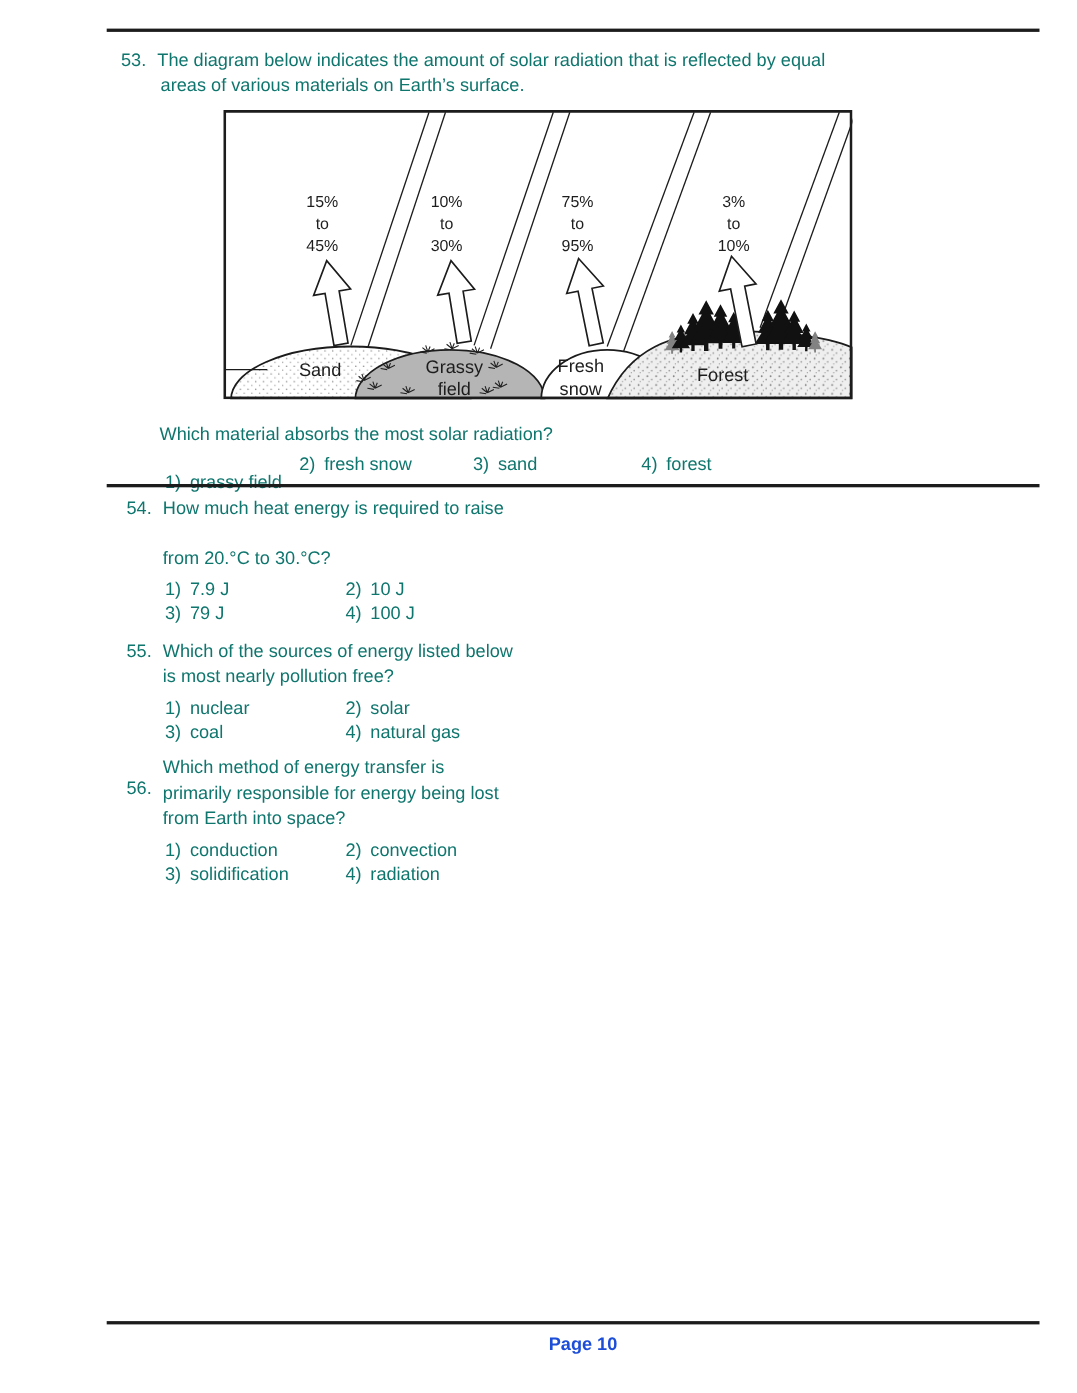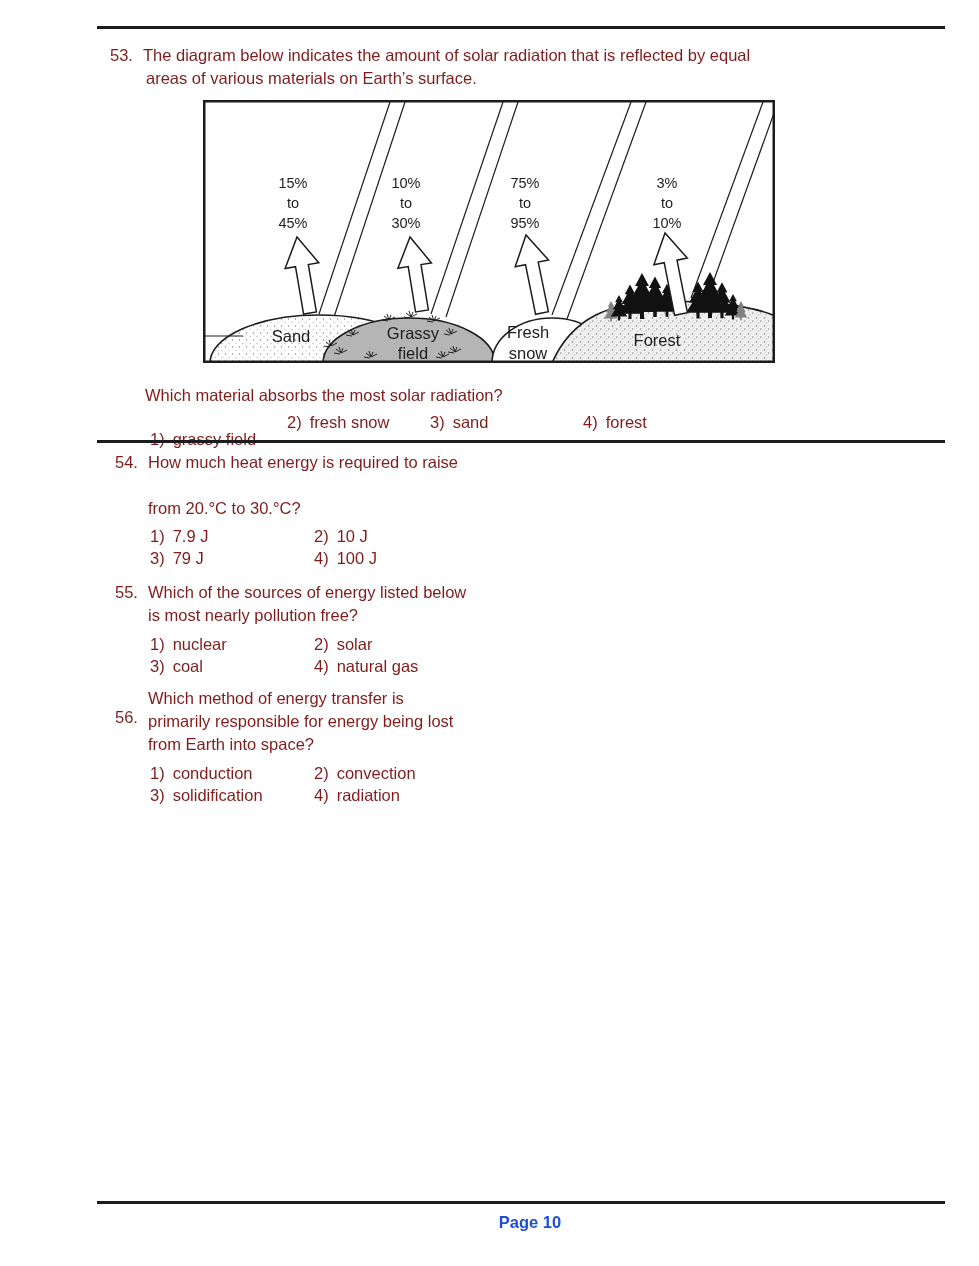--- a/index.html
+++ b/index.html
@@ -1,19 +1,19 @@
 <!DOCTYPE html>
 <html><head>
 <meta charset="utf-8">
 <style>
   html,body{margin:0;padding:0;background:#fff;}
   .page{position:relative;width:979px;height:1266px;background:#ffffff;
         font-family:"Liberation Sans", sans-serif;color:#111;overflow:hidden;}
   .rule{position:absolute;left:97px;width:848px;height:3px;background:#1c1c1c;}
-  .t{position:absolute;font-size:16.5px;line-height:22px;white-space:nowrap;color:#7f1d1d;text-align:right;}
+  .t{position:absolute;font-size:16.5px;line-height:22px;white-space:nowrap;color:#0f766e;text-align:right;}
   .choice .n{display:inline-block;margin-right:8px;}
   .pagenum{position:absolute;left:97px;top:1213px;width:866px;text-align:center;
            font-weight:bold;font-size:16.5px;color:#1d4ed8;}
   svg.diagram{position:absolute;left:203px;top:100px;}
   svg .pct{font-size:14.5px;fill:#1d1d1d;text-anchor:middle;}
   svg .mat{font-size:16.5px;fill:#1d1d1d;text-anchor:middle;}
 </style>
 </head>
 <body>
 
@@ -135,21 +135,21 @@
     <text class="mat" x="454" y="246">Forest</text>
 
     <rect x="1.25" y="1.25" width="569.5" height="260.5" fill="none" stroke="#1c1c1c" stroke-width="2.5"></rect>
   </svg>
 
   <div class="t" style="left:145px;top:384px">Which material absorbs the most solar radiation?</div>
 
   <div class="t choice" style="left:150px;top:428px">
     <span class="n">1)</span><span>grassy field</span>
   </div>
-  <div class="t choice" style="left:287px;top:411px">
+  <div class="t choice" style="left:272px;top:411px">
     <span class="n">2)</span><span>fresh snow</span>
   </div>
   <div class="t choice" style="left:430px;top:411px">
     <span class="n">3)</span><span>sand</span>
   </div>
   <div class="t choice" style="left:583px;top:411px">
     <span class="n">4)</span><span>forest</span>
   </div>
 
   <div class="rule" style="top:440px"></div>

